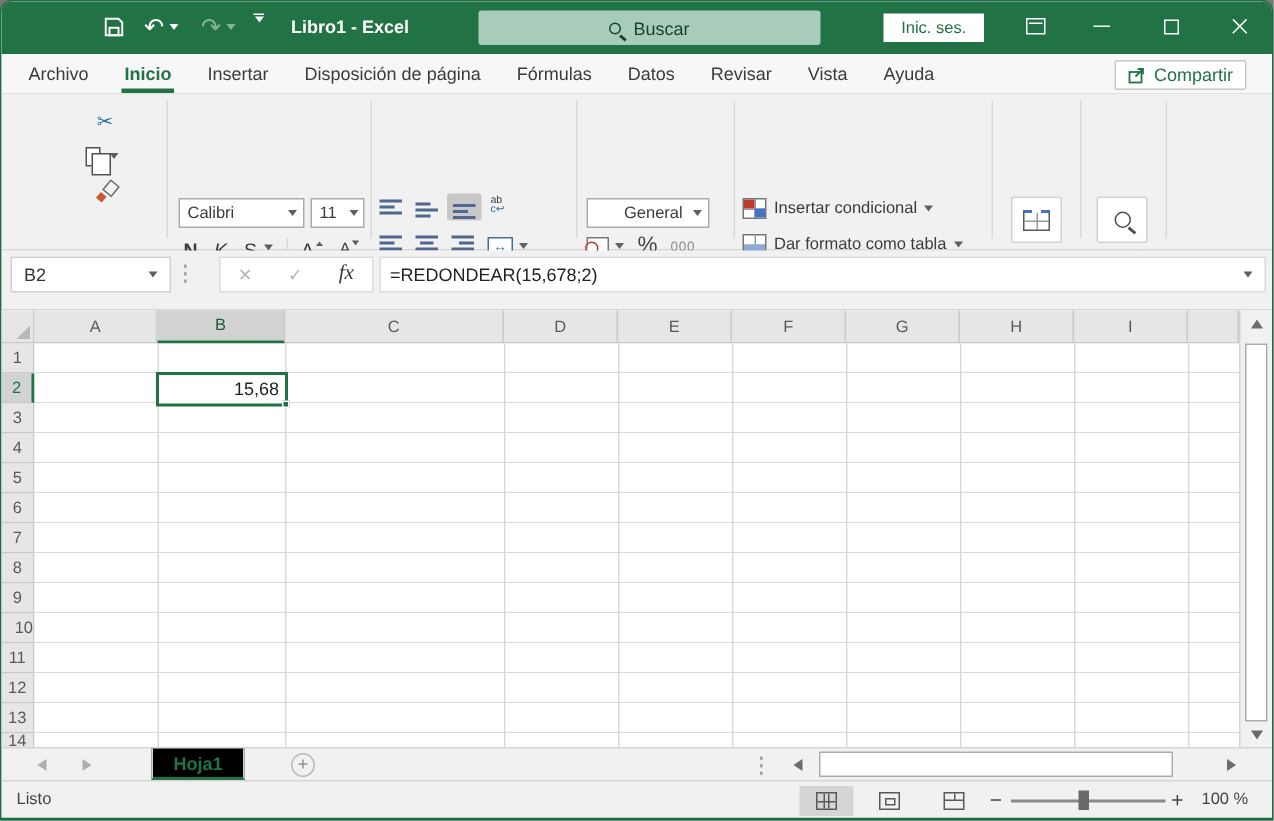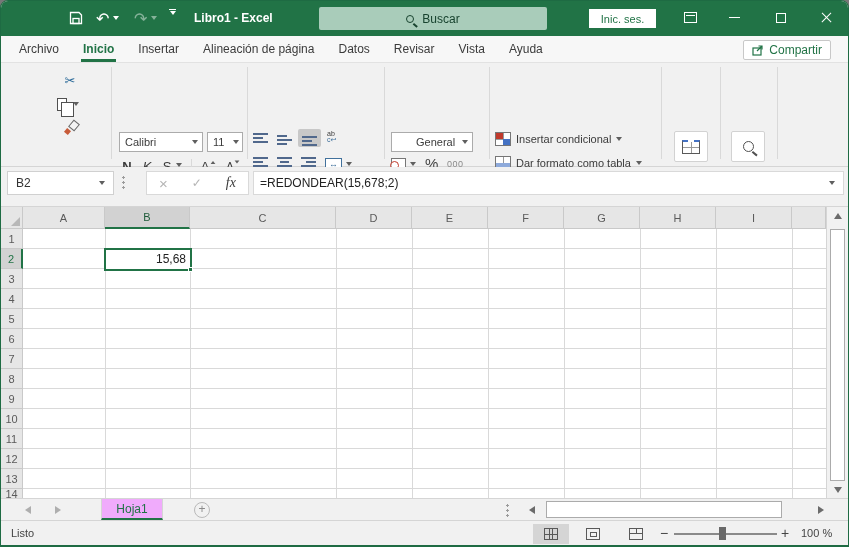--- a/index.html
+++ b/index.html
@@ -141,22 +141,22 @@
   .vthumb{ position:absolute; left:3px; top:22px; width:15px; height:252px; background:#fff; border:1px solid #ABABAB; }
   .tri{ width:0; height:0; display:inline-block; }
   .tri.up{ border-left:4px solid transparent; border-right:4px solid transparent; border-bottom:6px solid #6b6b6b; }
   .tri.down{ border-left:4px solid transparent; border-right:4px solid transparent; border-top:6px solid #6b6b6b; }
   .tri.left{ border-top:4px solid transparent; border-bottom:4px solid transparent; border-right:6px solid #6b6b6b; }
   .tri.right{ border-top:4px solid transparent; border-bottom:4px solid transparent; border-left:6px solid #6b6b6b; }
 
   
   .sheetbar{ position:absolute; left:0; top:497px; width:100%; height:22px; background:#F1F1F1; border-top:1px solid #D5D5D5; }
   .navarr{ position:absolute; top:4px; width:14px; height:14px; display:flex; align-items:center; justify-content:center; }
-  .sheettab{ position:absolute; left:100px; top:0; width:62px; height:21px; background:#f0abfc; border-right:1px solid #D5D5D5; border-left:1px solid #D5D5D5;
-             border-bottom:2px solid #217346; color:#217346; font-weight:normal; font-size:12px; display:flex; align-items:center; justify-content:center; }
+  .sheettab{ position:absolute; left:100px; top:0; width:62px; height:21px; background:#000000; border-right:1px solid #D5D5D5; border-left:1px solid #D5D5D5;
+             border-bottom:2px solid #217346; color:#217346; font-weight:bold; font-size:12px; display:flex; align-items:center; justify-content:center; }
   .addsheet{ position:absolute; left:193px; top:3px; width:16px; height:16px; border:1px solid #B9B9B9; border-radius:50%; color:#8a8a8a;
              font-size:12px; line-height:13px; text-align:center; }
   .hscroll{ position:absolute; left:521px; top:2px; width:309px; height:17px; }
   .hthumb{ position:absolute; left:24px; top:0; width:236px; height:17px; background:#fff; border:1px solid #ABABAB; }
 
   
   .statusbar{ position:absolute; left:0; top:519px; width:100%; height:26px; background:#F1F1F1; border-top:1px solid #D5D5D5; font-size:11px; color:#444; }
   .viewbtn{ position:absolute; top:3px; width:36px; height:20px; display:flex; align-items:center; justify-content:center; }
   .viewbtn.sel{ background:#D5D5D5; }
   .sb-normal{ width:14px; height:12px; border:1px solid #595959; background-image:linear-gradient(#595959,#595959),linear-gradient(#595959,#595959),linear-gradient(#595959,#595959);
@@ -221,21 +221,24 @@
     <div class="rtab">
         <span>Archivo</span>
       </div>
     <div class="rtab active">
         <span>Inicio</span>
       </div>
     <div class="rtab">
         <span>Insertar</span>
       </div>
     <div class="rtab">
-        <span>Alineación de página</span>
+        <span>Disposición de página</span>
+      </div>
+    <div class="rtab">
+        <span>Fórmulas</span>
       </div>
     <div class="rtab">
         <span>Datos</span>
       </div>
     <div class="rtab">
         <span>Revisar</span>
       </div>
     <div class="rtab">
         <span>Vista</span>
       </div>
@@ -495,21 +498,21 @@
       </div>
     <div class="rowhdr" style="top:142px;">
         <span>7</span>
       </div>
     <div class="rowhdr" style="top:162px;">
         <span>8</span>
       </div>
     <div class="rowhdr" style="top:182px;">
         <span>9</span>
       </div>
-    <div class="rowhdr" style="top:202px;">
+    <div class="rowhdr" style="top:202px;justify-content:flex-end;">
         <span>10</span>
       </div>
     <div class="rowhdr" style="top:222px;">
         <span>11</span>
       </div>
     <div class="rowhdr" style="top:242px;">
         <span>12</span>
       </div>
     <div class="rowhdr" style="top:262px;">
         <span>13</span>

